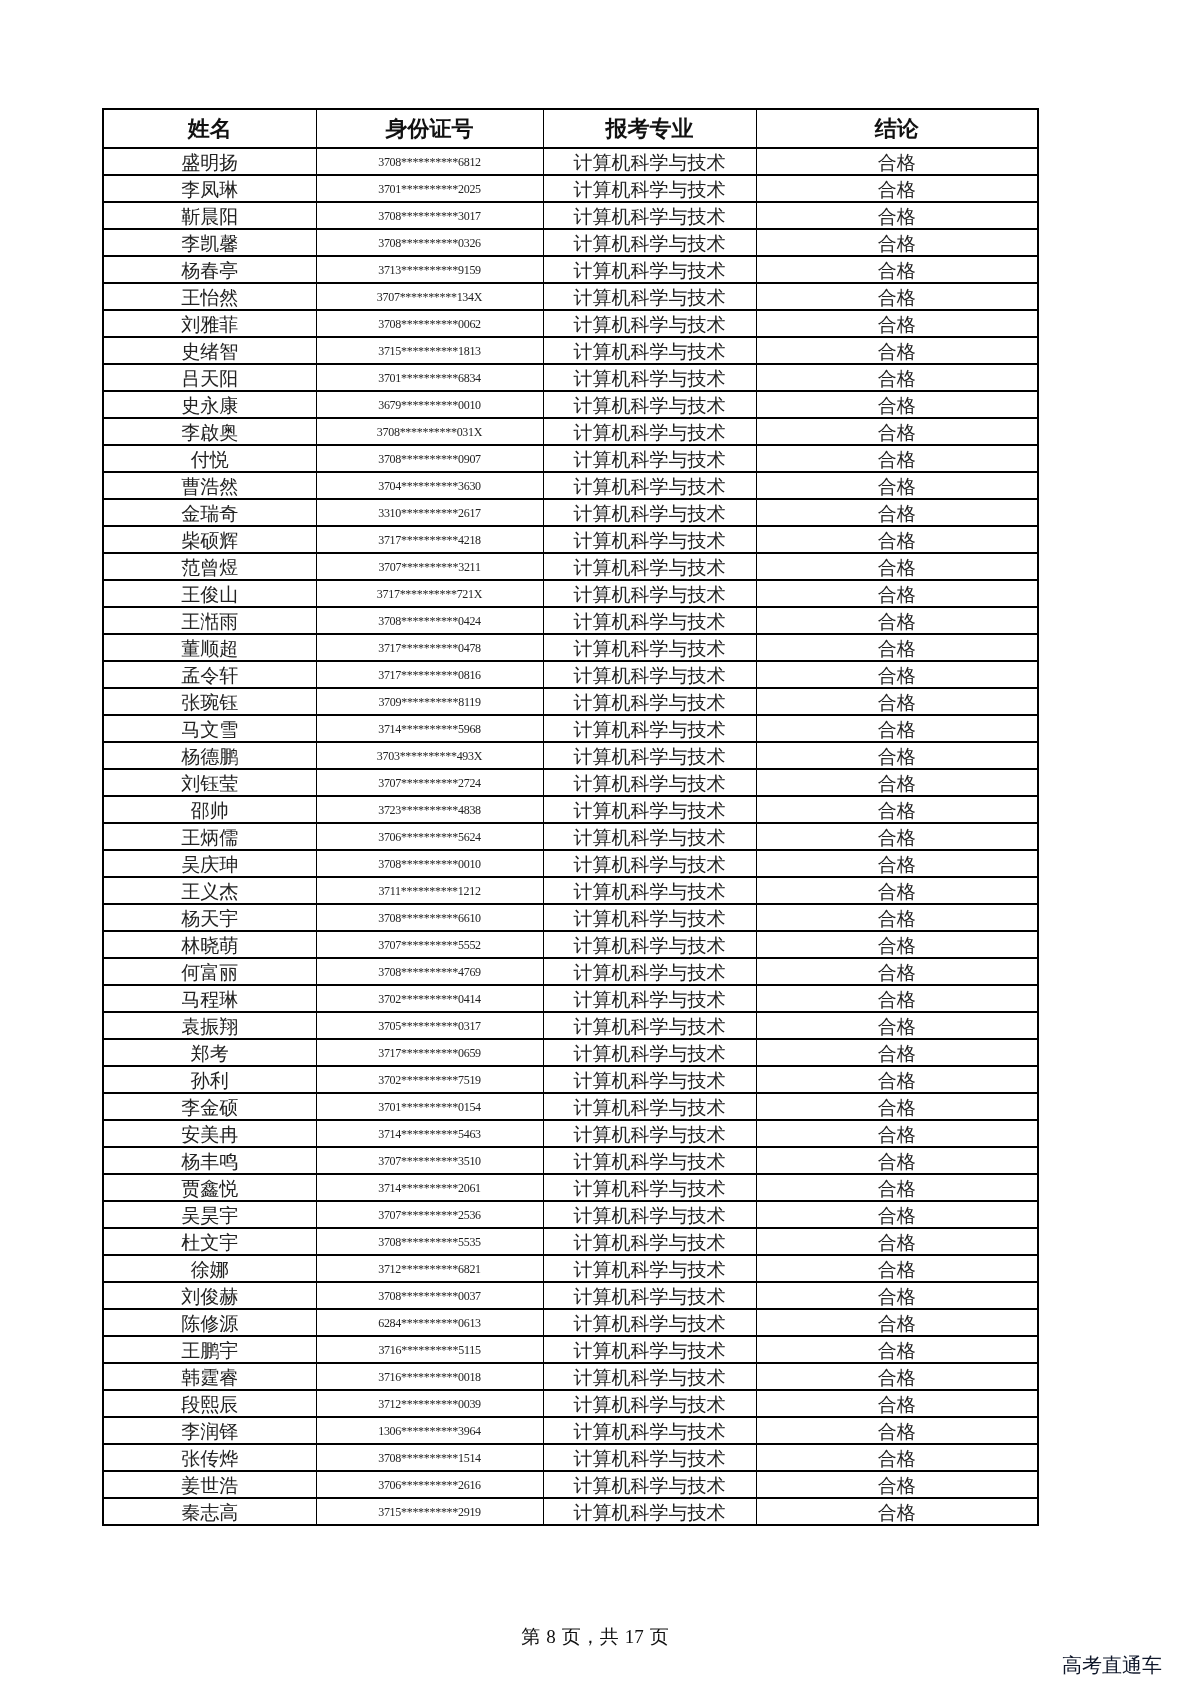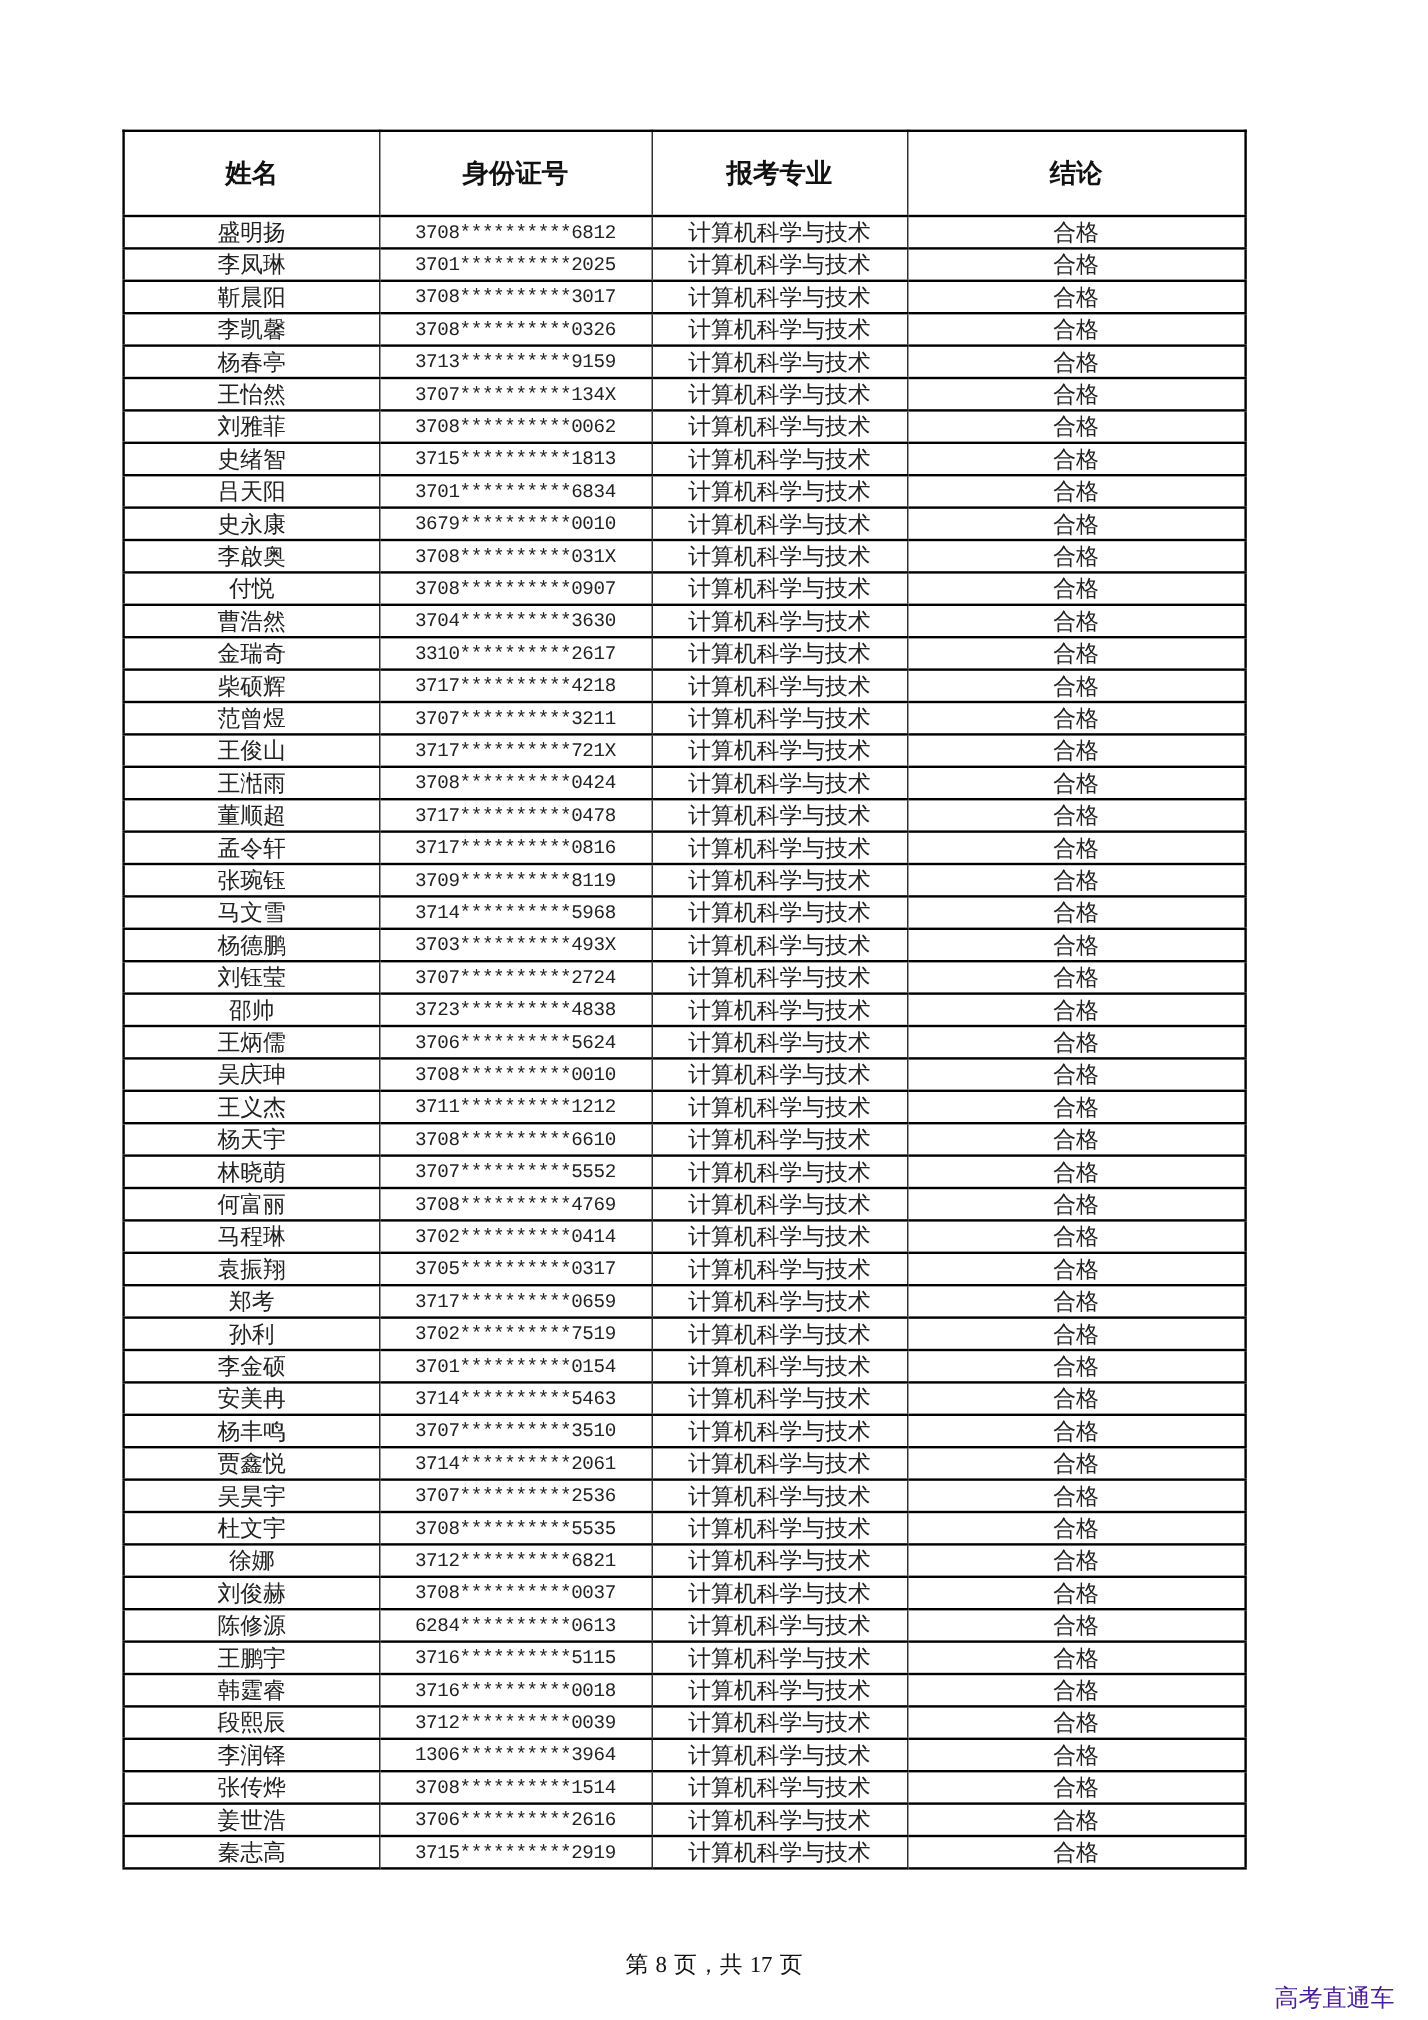--- a/index.html
+++ b/index.html
@@ -6,30 +6,30 @@
   body { width: 1190px; height: 1683px; position: relative; overflow: hidden;
          font-family: "DejaVu Serif", "Liberation Serif", serif; color: #111; }
   #tbl { position: absolute; left: 102px; top: 108px; width: 935px;
          border-collapse: collapse; table-layout: fixed; border: 2px solid #000; }
   #tbl col.c1 { width: 213px; }
   #tbl col.c2 { width: 227px; }
   #tbl col.c3 { width: 213px; }
   #tbl col.c4 { width: 282px; }
   #tbl th { height: 37px; font-family: "DejaVu Sans", "Liberation Sans", sans-serif;
             font-weight: bold; font-size: 22px; border: 1.5px solid #000;
-            border-bottom: 2.5px solid #000; padding: 16px; text-align: center; }
+            border-bottom: 2.5px solid #000; padding: 0; text-align: center; }
   #tbl td { height: 25px; padding: 0; font-size: 19px; text-align: center;
             border-left: 1.5px solid #000; border-right: 1.5px solid #000;
             border-bottom: 2.5px solid #000; line-height: 24px; white-space: nowrap;
             color: #222; }
-  #tbl td.id { font-family: Liberation Mono, monospace; font-size: 16px; letter-spacing: -0.3px; }
+  #tbl td.id { font-family: Liberation Serif, serif; font-size: 12px; letter-spacing: -0.3px; }
   #footer { position: absolute; top: 1624px; left: 0; width: 1190px; text-align: center;
             font-size: 19px; color: #111; font-family: "Liberation Serif", "DejaVu Serif", serif; }
   #footer span { margin: 0 3px; }
-  #watermark { position: absolute; left: 1062px; top: 1652px; font-size: 20px; color: #4c1d95;
+  #watermark { position: absolute; left: 1062px; top: 1652px; font-size: 20px; color: #0f172a;
                font-family: "DejaVu Sans", "Liberation Sans", sans-serif; }
 </style>
 </head>
 <body>
 
 <table id="tbl">
   <colgroup>
       <col class="c1">
       <col class="c2">
       <col class="c3">

